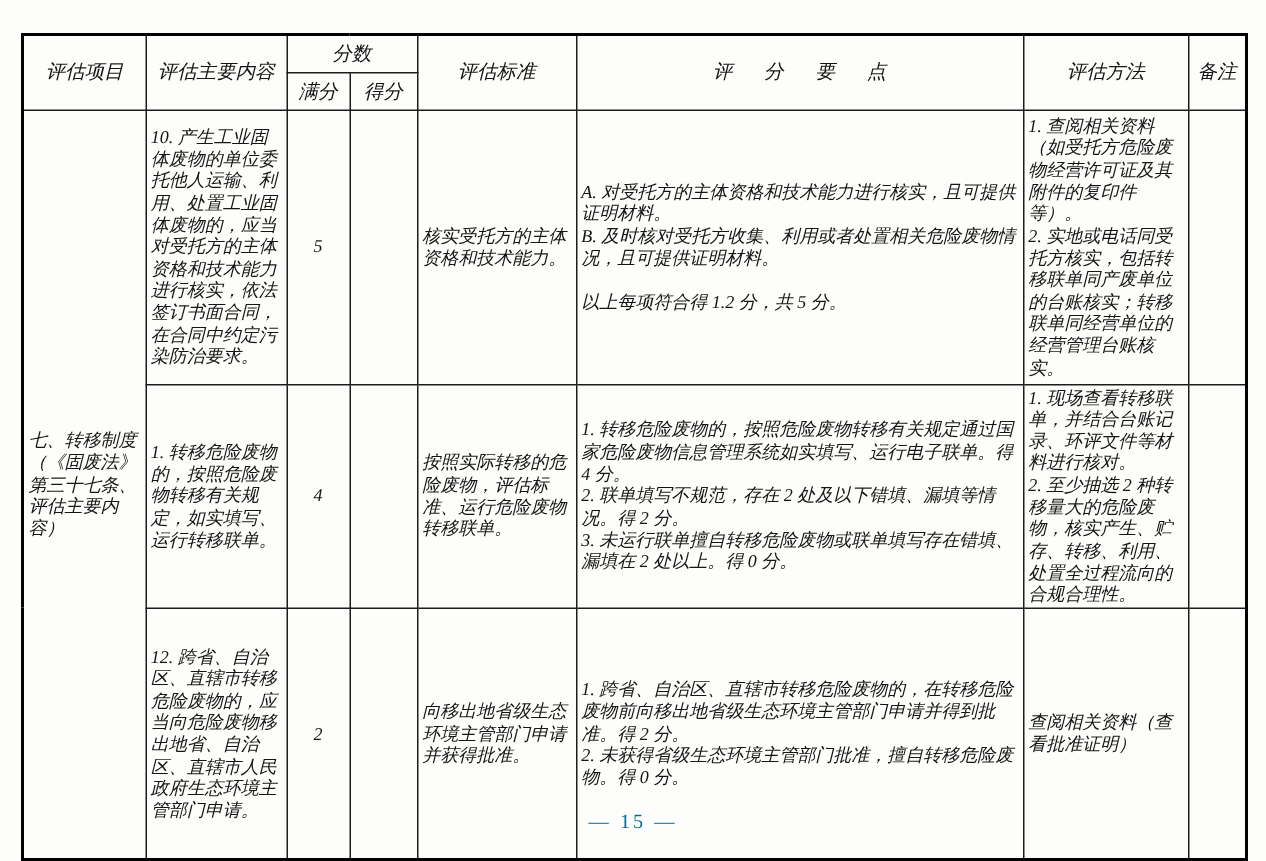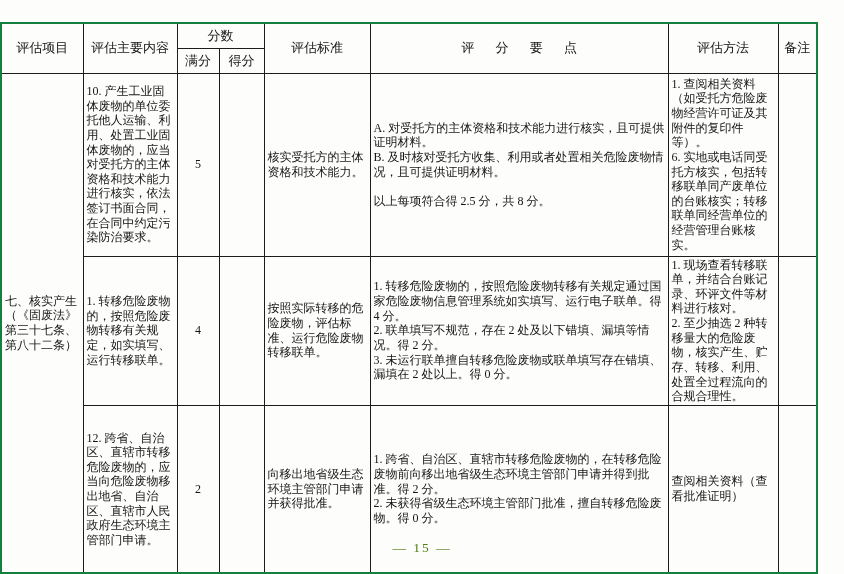--- a/index.html
+++ b/index.html
@@ -10,25 +10,26 @@
     color: #151515;
   }
   .page {
     position: relative;
     width: 844px; height: 574px;
     background: #fdfdfb;
     overflow: hidden;
   }
   table.eval {
     position: absolute;
-    left: 0; top: 22px;
+    left: 14px; top: 22px;
     width: 816px;
     border-collapse: collapse;
     table-layout: fixed;
-    border: 2px solid #15803d;
+    border: 2px solid #000000;
+    font-style: italic;
   }
   .eval th, .eval td {
     border: 1px solid #1c1c1c;
     padding: 1px 3px;
     font-weight: normal;
     font-size: 12px;
     line-height: 1.22;
     vertical-align: middle;
     overflow: hidden;
     word-break: break-all;
@@ -37,21 +38,21 @@
   .th-points { letter-spacing: 9px; text-indent: 9px; margin-left: 44px; }
   .t-center { text-align: center; }
   .t-left   { text-align: left; }
   .pre      { white-space: pre-wrap; }
   .footer {
     position: absolute;
     left: 0; right: 0; top: 540px;
     text-align: center;
     font-size: 13.5px;
     letter-spacing: 2px;
-    color: #4d7c0f;
+    color: #0369a1;
   }
 </style>
 </head>
 <body>
 
 <div class="page">
 
   <table class="eval">
     <colgroup>
       <col style="width:82px">
@@ -73,31 +74,31 @@
         <th rowspan="2">评估方法</th>
         <th rowspan="2">备注</th>
       </tr>
       <tr style="height:25px">
         <th>满分</th>
         <th>得分</th>
       </tr>
     </thead>
     <tbody>
       <tr style="height:183px">
-        <td rowspan="3" class="t-left">七、核实产生（《固废法》第三十七条、第八十二条）</td>
+        <td rowspan="3" class="t-left">七、转移制度（《固废法》第三十七条、评估主要内容）</td>
         <td class="t-left pre">10. 产生工业固体废物的单位委托他人运输、利用、处置工业固体废物的，应当对受托方的主体资格和技术能力进行核实，依法签订书面合同，在合同中约定污染防治要求。</td>
         <td class="t-center">5</td>
         <td class="t-center"></td>
         <td class="t-left pre">核实受托方的主体资格和技术能力。</td>
         <td class="t-left pre">A. 对受托方的主体资格和技术能力进行核实，且可提供证明材料。
 B. 及时核对受托方收集、利用或者处置相关危险废物情况，且可提供证明材料。
 
-以上每项符合得 2.5 分，共 8 分。</td>
+以上每项符合得 1.2 分，共 5 分。</td>
         <td class="t-left pre">1. 查阅相关资料（如受托方危险废物经营许可证及其附件的复印件等）。
-6. 实地或电话同受托方核实，包括转移联单同产废单位的台账核实；转移联单同经营单位的经营管理台账核实。</td>
+2. 实地或电话同受托方核实，包括转移联单同产废单位的台账核实；转移联单同经营单位的经营管理台账核实。</td>
         <td class="t-center"></td>
       </tr>
       <tr style="height:148px">
         <td class="t-left pre">1. 转移危险废物的，按照危险废物转移有关规定，如实填写、运行转移联单。</td>
         <td class="t-center">4</td>
         <td class="t-center"></td>
         <td class="t-left pre">按照实际转移的危险废物，评估标准、运行危险废物转移联单。</td>
         <td class="t-left pre">1. 转移危险废物的，按照危险废物转移有关规定通过国家危险废物信息管理系统如实填写、运行电子联单。得 4 分。
 2. 联单填写不规范，存在 2 处及以下错填、漏填等情况。得 2 分。
 3. 未运行联单擅自转移危险废物或联单填写存在错填、漏填在 2 处以上。得 0 分。</td>

